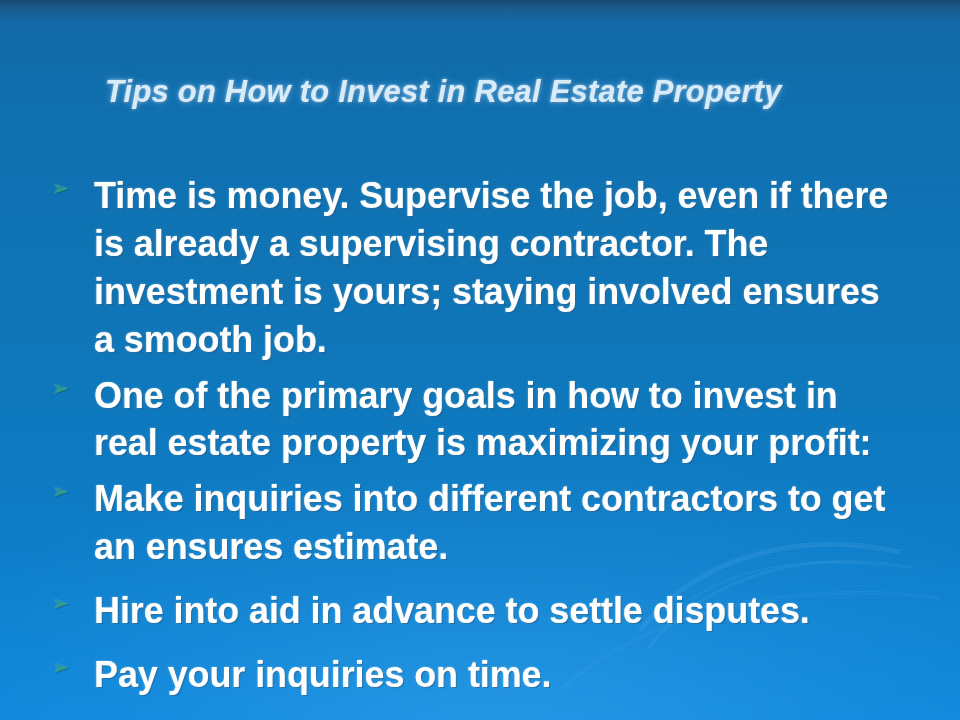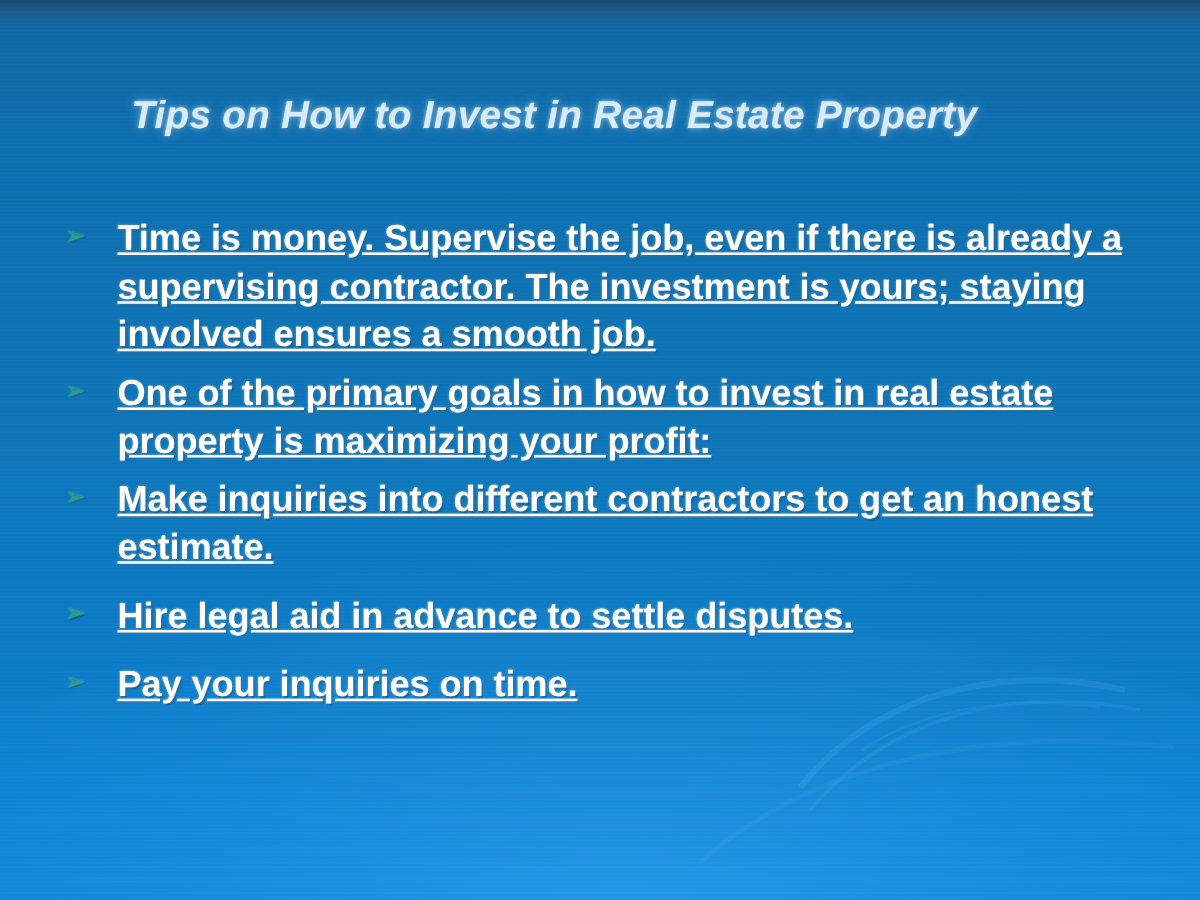--- a/index.html
+++ b/index.html
@@ -99,29 +99,28 @@
     font-size: 20px;
     line-height: 1;
     color: #2f9d84;
     text-shadow: 0 0 2px rgba(120,230,200,0.7),
                  1px 1px 1px rgba(8,45,75,0.6);
     font-family: "DejaVu Sans", sans-serif;
   }
 
   .bullet-text {
     flex: 1 1 auto;
-    font-size: 29px;
+    font-size: 36px;
     font-weight: bold;
     line-height: 1.33;
     color: #ffffff;
     letter-spacing: -0.1px;
     text-shadow:
       0 0 2px rgba(215,240,255,0.55),
       1px 1px 1px rgba(10,55,95,0.55);
-    text-decoration: underline;
   }
 
   
   .bullet-row.gap-sm { margin-bottom: 8px; }
   .bullet-row.gap-md { margin-bottom: 16px; }
 </style>
 </head>
 <body>
 
 <div id="slide">
@@ -146,26 +145,26 @@
       <span class="bullet-text">Time is money. Supervise the job, even if there is already a supervising contractor. The investment is yours; staying involved ensures a smooth job.</span>
     </div>
 
     <div class="bullet-row gap-sm">
       <span class="bullet-marker">➢</span>
       <span class="bullet-text">One of the primary goals in how to invest in real estate property is maximizing your profit:</span>
     </div>
 
     <div class="bullet-row gap-md">
       <span class="bullet-marker">➢</span>
-      <span class="bullet-text">Make inquiries into different contractors to get an honest estimate.</span>
+      <span class="bullet-text">Make inquiries into different contractors to get an ensures estimate.</span>
     </div>
 
     <div class="bullet-row gap-md">
       <span class="bullet-marker">➢</span>
-      <span class="bullet-text">Hire legal aid in advance to settle disputes.</span>
+      <span class="bullet-text">Hire into aid in advance to settle disputes.</span>
     </div>
 
     <div class="bullet-row">
       <span class="bullet-marker">➢</span>
       <span class="bullet-text">Pay your inquiries on time.</span>
     </div>
 
   </div>
 </div>
 

